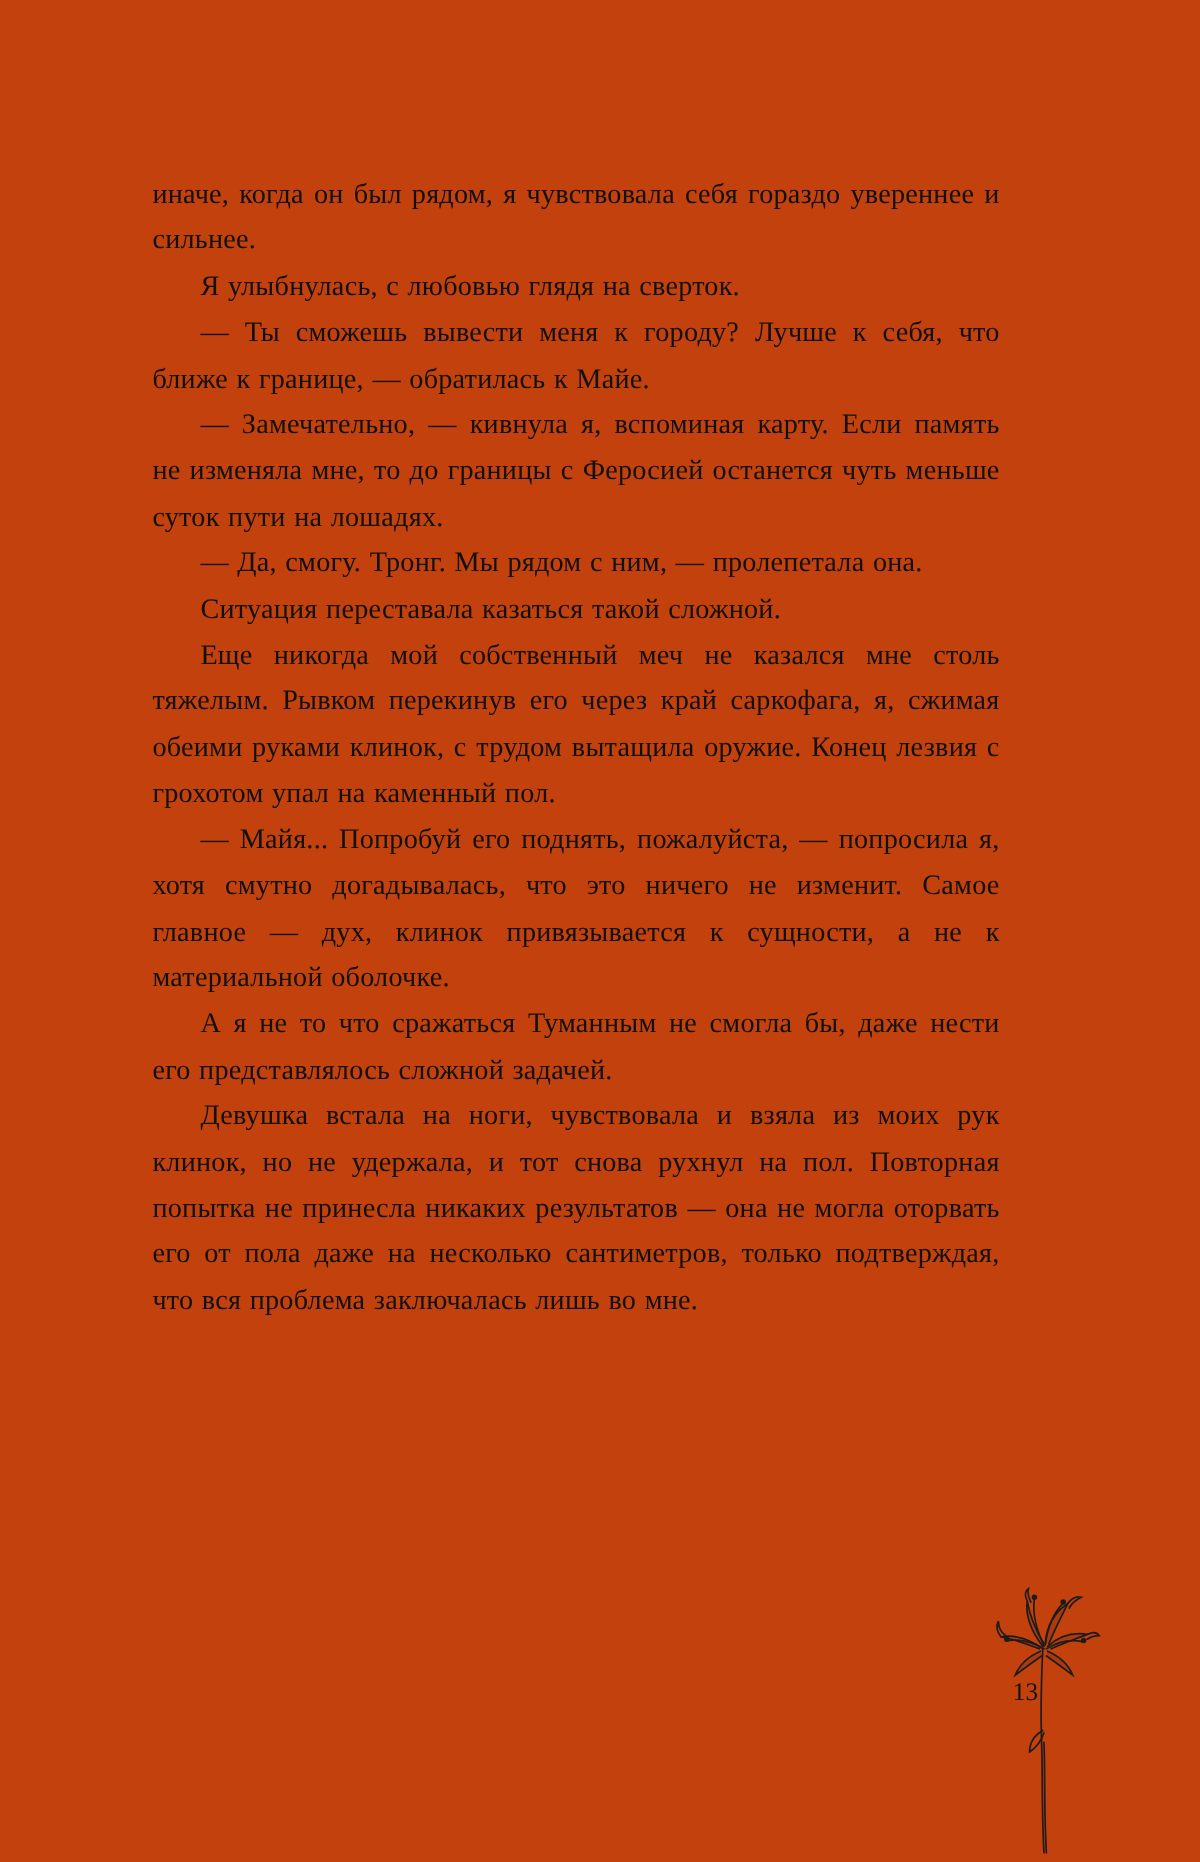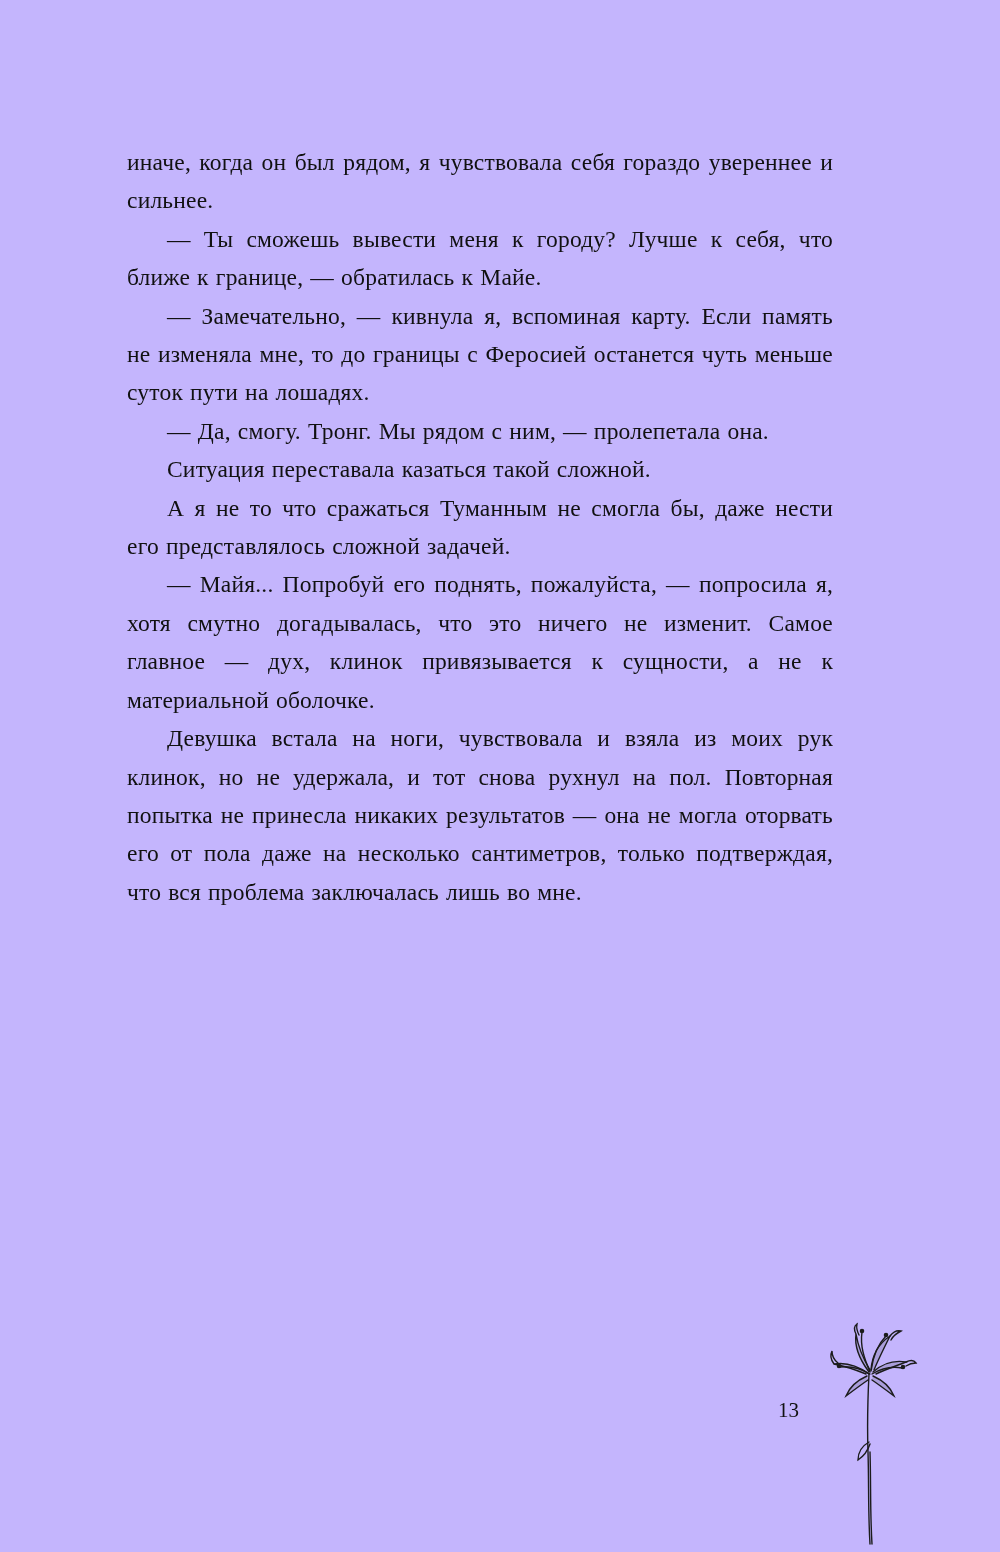--- a/index.html
+++ b/index.html
@@ -4,21 +4,21 @@
 <style>
   html, body {
     margin: 0;
     padding: 0;
     background: #ffffff;
   }
   .book-page {
     position: relative;
     width: 1000px;
     height: 1552px;
-    background: #c4b5fd;
+    background: #c2410c;
     overflow: hidden;
     font-family: "Liberation Serif", "DejaVu Serif", serif;
     color: #111111;
   }
   .text-block {
     position: absolute;
     left: 127px;
     top: 143px;
     width: 706px;
   }
@@ -29,46 +29,48 @@
     text-align: justify;
     text-indent: 40px;
     letter-spacing: 0.2px;
     word-spacing: 1px;
   }
   .text-block p.no-indent {
     text-indent: 0;
   }
   .page-number {
     position: absolute;
-    left: 778px;
+    left: 844px;
     top: 1398px;
     font-size: 21px;
     color: #111111;
   }
   .flower {
     position: absolute;
     left: 818px;
     top: 1322px;
     width: 100px;
     height: 224px;
   }
 </style>
 </head>
 <body>
 
 <div class="book-page">
 
   <div class="text-block">
     <p class="no-indent">иначе, когда он был рядом, я чувствовала себя гораздо увереннее и сильнее.</p>
+    <p>Я улыбнулась, с любовью глядя на сверток.</p>
     <p>— Ты сможешь вывести меня к городу? Лучше к себя, что ближе к границе, — обратилась к Майе.</p>
     <p>— Замечательно, — кивнула я, вспоминая карту. Если память не изменяла мне, то до границы с Феросией останется чуть меньше суток пути на лошадях.</p>
     <p>— Да, смогу. Тронг. Мы рядом с ним, — пролепетала она.</p>
     <p>Ситуация переставала казаться такой сложной.</p>
+    <p>Еще никогда мой собственный меч не казался мне столь тяжелым. Рывком перекинув его через край саркофага, я, сжимая обеими руками клинок, с трудом вытащила оружие. Конец лезвия с грохотом упал на каменный пол.</p>
+    <p>— Майя... Попробуй его поднять, пожалуйста, — попросила я, хотя смутно догадывалась, что это ничего не изменит. Самое главное — дух, клинок привязывается к сущности, а не к материальной оболочке.</p>
     <p>А я не то что сражаться Туманным не смогла бы, даже нести его представлялось сложной задачей.</p>
-    <p>— Майя... Попробуй его поднять, пожалуйста, — попросила я, хотя смутно догадывалась, что это ничего не изменит. Самое главное — дух, клинок привязывается к сущности, а не к материальной оболочке.</p>
     <p>Девушка встала на ноги, чувствовала и взяла из моих рук клинок, но не удержала, и тот снова рухнул на пол. Повторная попытка не принесла никаких результатов — она не могла оторвать его от пола даже на несколько сантиметров, только подтверждая, что вся проблема заключалась лишь во мне.</p>
   </div>
 
   <div class="page-number">13</div>
 
   <div class="flower">
     <svg viewBox="0 0 100 224" width="100" height="224" xmlns="http://www.w3.org/2000/svg">
       <g stroke="#1c1c1c" fill="none" stroke-width="1.4" stroke-linecap="round">
 
         <path d="M52,222 C50,190 51,160 50,130 C49,100 50,72 51,52"></path>

